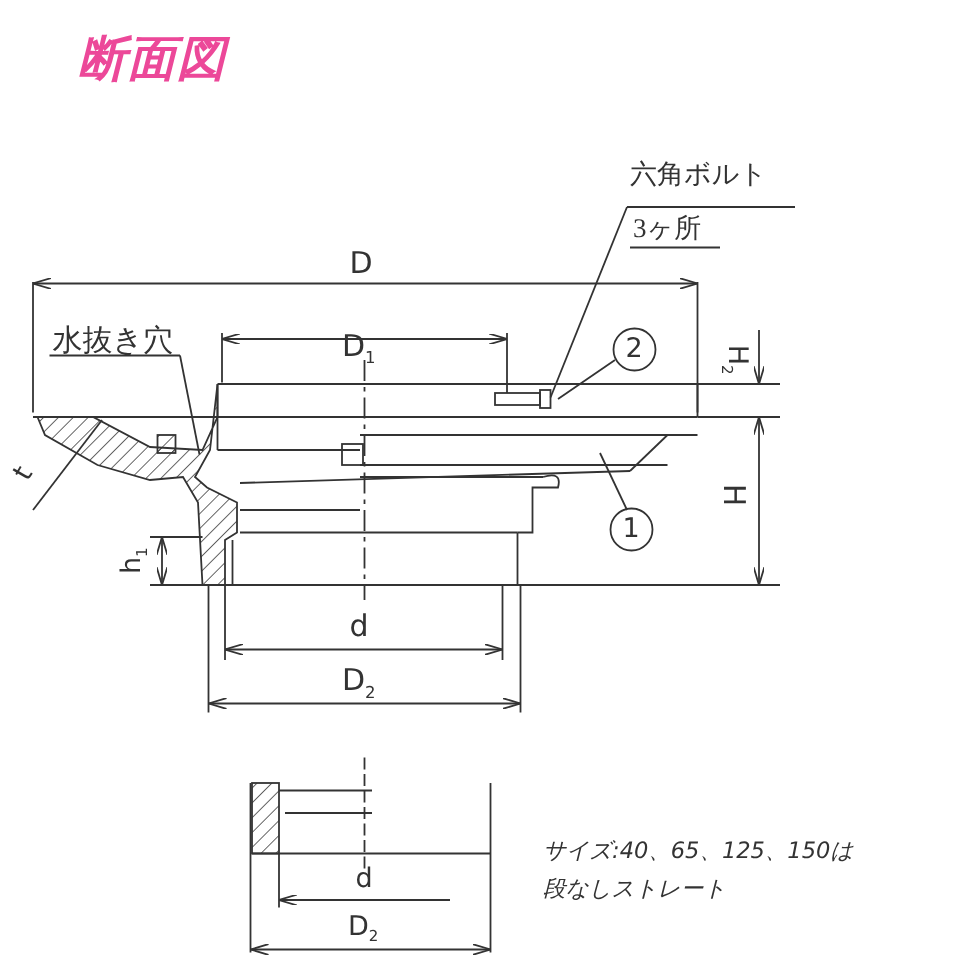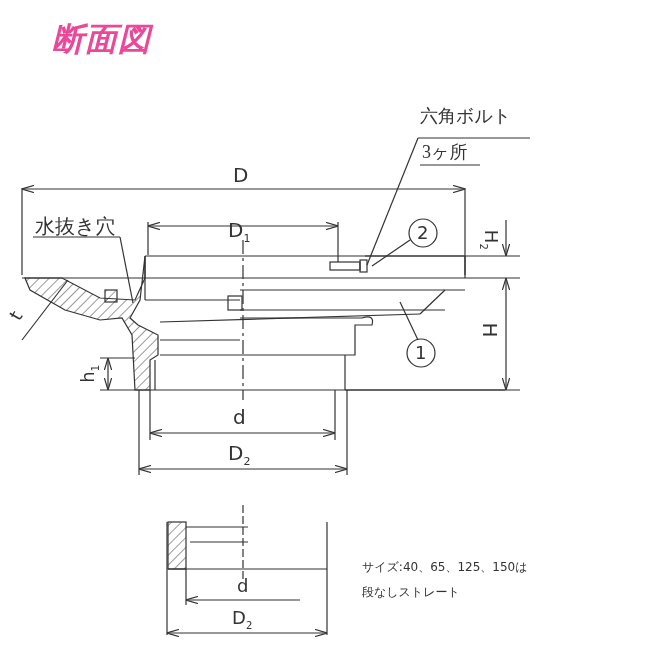--- a/index.html
+++ b/index.html
@@ -1,20 +1,20 @@
 <!DOCTYPE html>
 <html><head>
 <meta charset="utf-8">
 <style>
   html, body { margin:0; padding:0; background:#ffffff; }
   body { width:650px; height:650px; position:relative; overflow:hidden; font-family:"DejaVu Sans", sans-serif; }
   .title { position:absolute; left:52px; top:18px; font-size:32px; font-weight:bold; font-style:italic; color:#ec4899; letter-spacing:1px; }
   svg { position:absolute; left:0; top:0; }
   .lbl { position:absolute; color:#333; font-family:"DejaVu Sans", sans-serif; }
-  .note { position:absolute; left:362px; top:555px; font-size:12px; color:#333; line-height:25px; }
+  .note { position:absolute; left:362px; top:555px; font-size:15px; color:#333; line-height:25px;font-style:italic; }
 </style>
 </head>
 <body>
 
 <div class="title">断面図</div>
 
 <svg width="650" height="650">
   <defs>
     <pattern id="hatch" patternUnits="userSpaceOnUse" width="7" height="7" patternTransform="rotate(45)">
       <line x1="0" y1="0" x2="0" y2="7" stroke="#333" stroke-width="1"></line>

